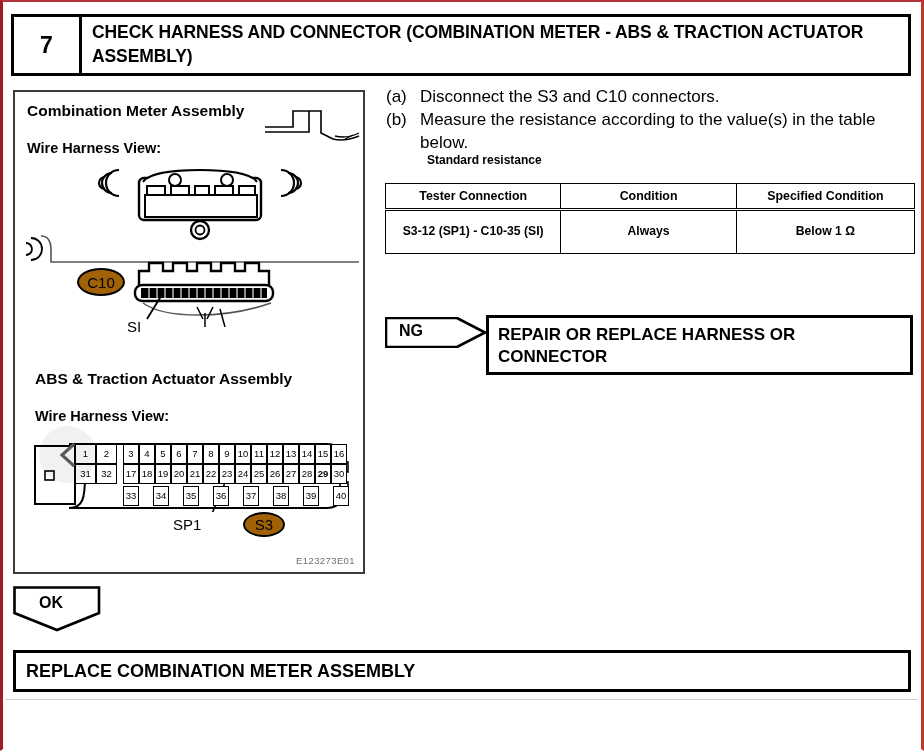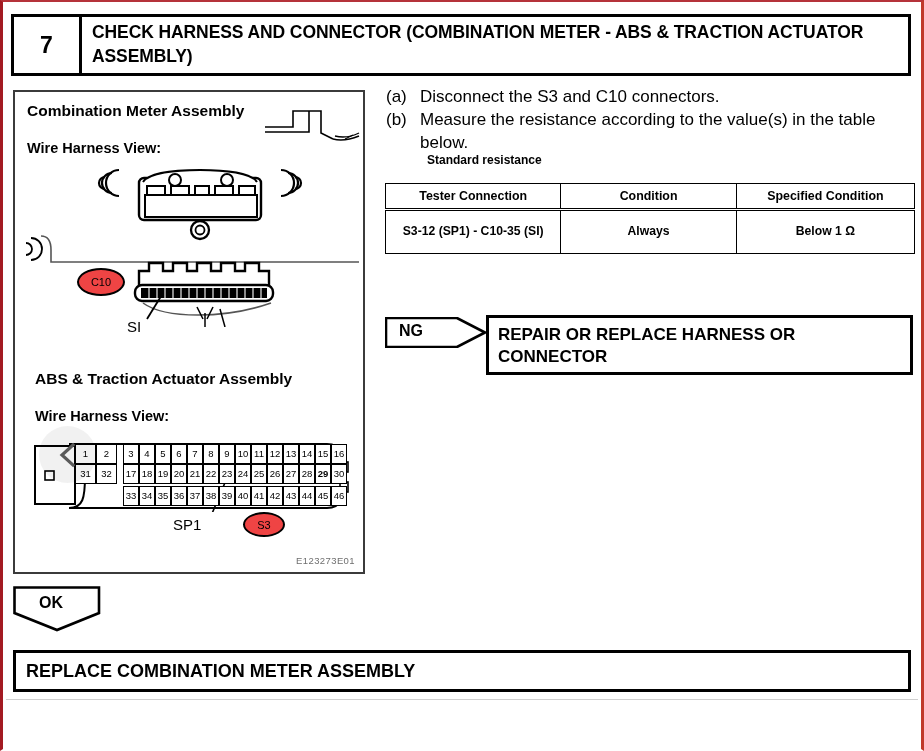--- a/index.html
+++ b/index.html
@@ -105,22 +105,22 @@
     font-size: 15px;
     white-space: nowrap;
   }
   .oval-label {
     position: absolute;
     border: 2.2px solid #000;
     border-radius: 50%;
     display: flex;
     align-items: center;
     justify-content: center;
-    font-size: 11px;
-    background: #ef4444;
+    font-size: 15px;
+    background: #a16207;
     box-sizing: border-box;
   }
 
   
   .back-overlay {
     position: absolute;
     left: 24px;
     top: 334px;
     width: 57px;
     height: 57px;
@@ -421,21 +421,21 @@
           <div class="pin-cell" style="width: 16px; height: 20px;">24</div>
           <div class="pin-cell" style="width: 16px; height: 20px;">25</div>
           <div class="pin-cell" style="width: 16px; height: 20px;">26</div>
           <div class="pin-cell" style="width: 16px; height: 20px;">27</div>
           <div class="pin-cell" style="width: 16px; height: 20px;">28</div>
           <div class="pin-cell" style="width: 16px; height: 20px; font-weight: bold;">29</div>
           <div class="pin-cell" style="width: 16px; height: 20px;">30</div>
         </div>
     </div>
 
-    <div class="pin-row" id="bottom-row" style="position:absolute; left:108px; top:394px;">
+    <div class="pin-row" id="bottom-row" style="position:absolute; left:108px; top:394px;gap:14px;">
         <div class="pin-cell" style="width: 16px; height: 20px;">33</div>
         <div class="pin-cell" style="width: 16px; height: 20px;">34</div>
         <div class="pin-cell" style="width: 16px; height: 20px;">35</div>
         <div class="pin-cell" style="width: 16px; height: 20px;">36</div>
         <div class="pin-cell" style="width: 16px; height: 20px;">37</div>
         <div class="pin-cell" style="width: 16px; height: 20px;">38</div>
         <div class="pin-cell" style="width: 16px; height: 20px;">39</div>
         <div class="pin-cell" style="width: 16px; height: 20px;">40</div>
         <div class="pin-cell" style="width: 16px; height: 20px;">41</div>
         <div class="pin-cell" style="width: 16px; height: 20px;">42</div>

